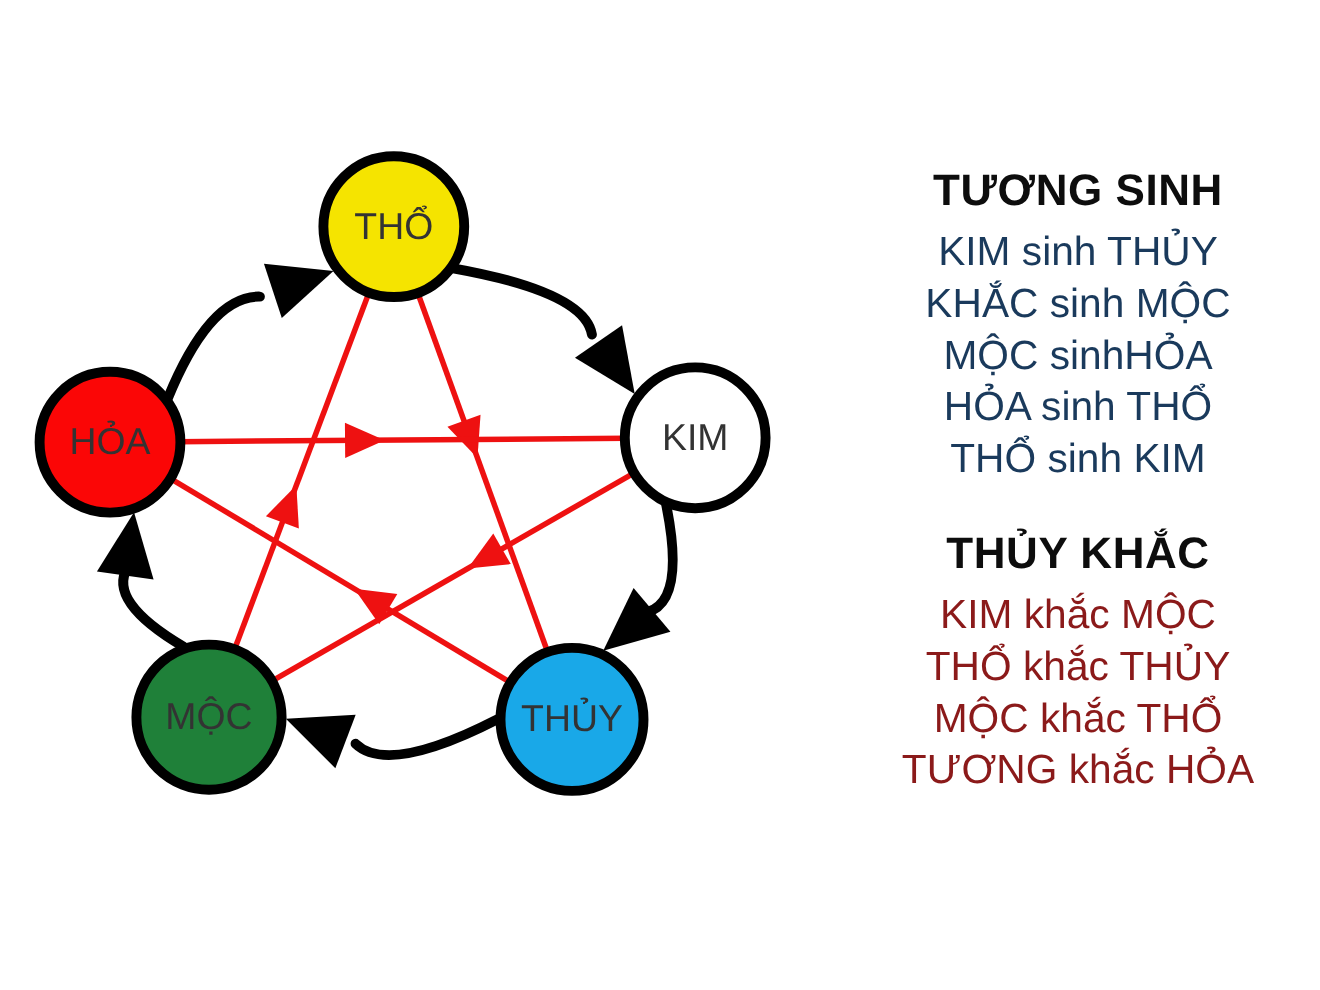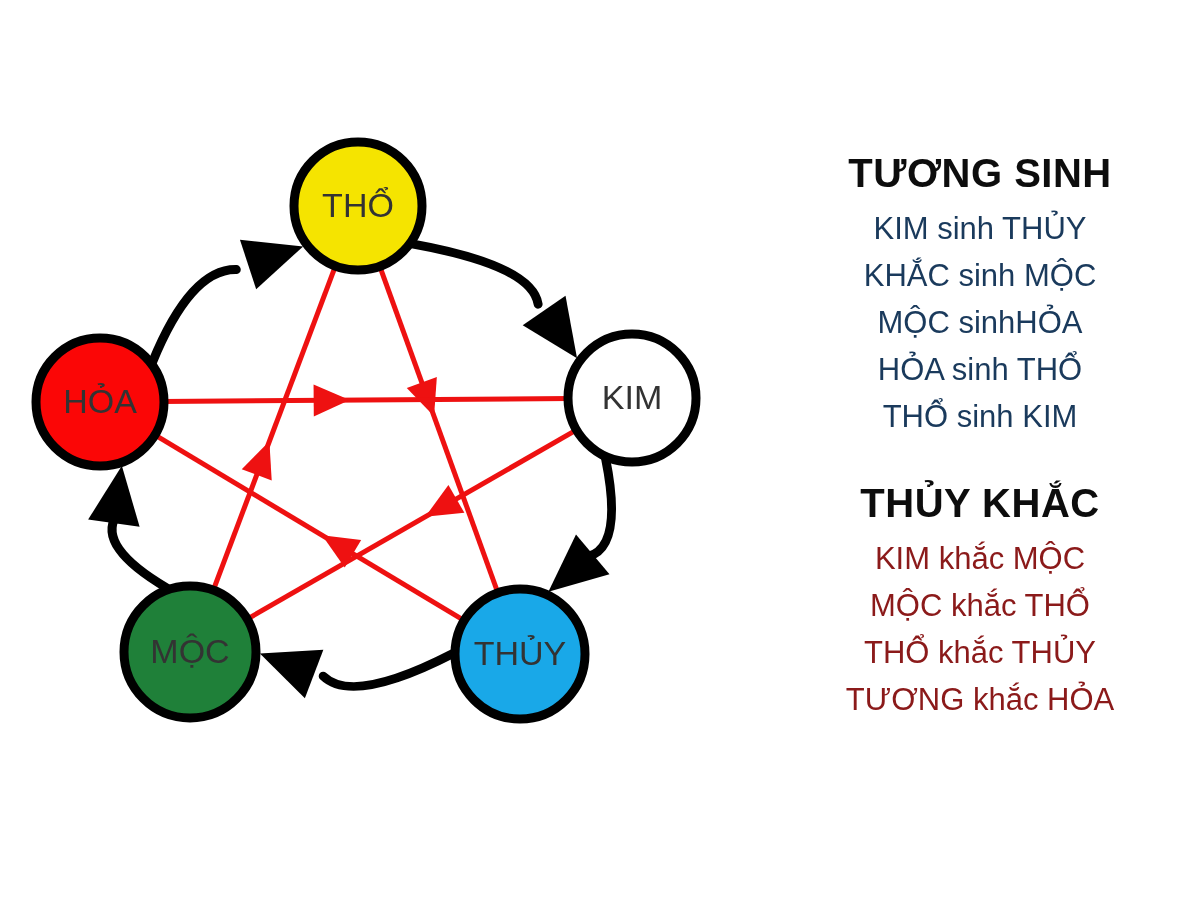--- a/index.html
+++ b/index.html
@@ -45,21 +45,21 @@
   .legend-title {
     font-size: 40px;
     font-weight: bold;
     color: #0d0d0d;
     letter-spacing: 0.5px;
     line-height: 1.08;
     margin: 0 0 10px 0;
     white-space: nowrap;
   }
   .legend-line {
-    font-size: 31px;
+    font-size: 37px;
     line-height: 47px;
     white-space: nowrap;
   }
   .legend-line.sinh { color: #1a3a5c; }
   .legend-line.khac { color: #8b1a1a; }
   .node-label {
     font-size: 34px;
     font-weight: 500;
     fill: #333333;
     font-family: "Liberation Sans", sans-serif;
@@ -135,21 +135,21 @@
           <div class="legend-line sinh">MỘC sinhHỎA</div>
           <div class="legend-line sinh">HỎA sinh THỔ</div>
           <div class="legend-line sinh">THỔ sinh KIM</div>
         </div>
     </div>
 
     <div class="legend-block" id="block-khac">
       <div class="legend-title">THỦY KHẮC</div>
       <div id="khac-lines">
           <div class="legend-line khac">KIM khắc MỘC</div>
+          <div class="legend-line khac">THỔ khắc THỦY</div>
           <div class="legend-line khac">MỘC khắc THỔ</div>
-          <div class="legend-line khac">THỔ khắc THỦY</div>
           <div class="legend-line khac">TƯƠNG khắc HỎA</div>
         </div>
     </div>
 
   </div>
 
 </div>
 
 </body></html>

